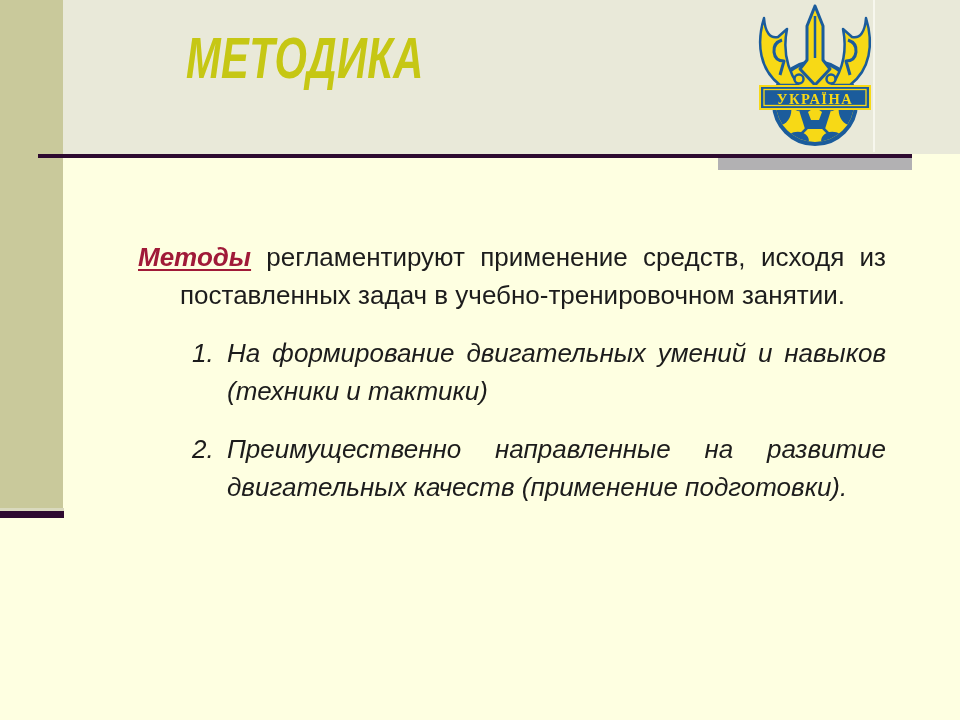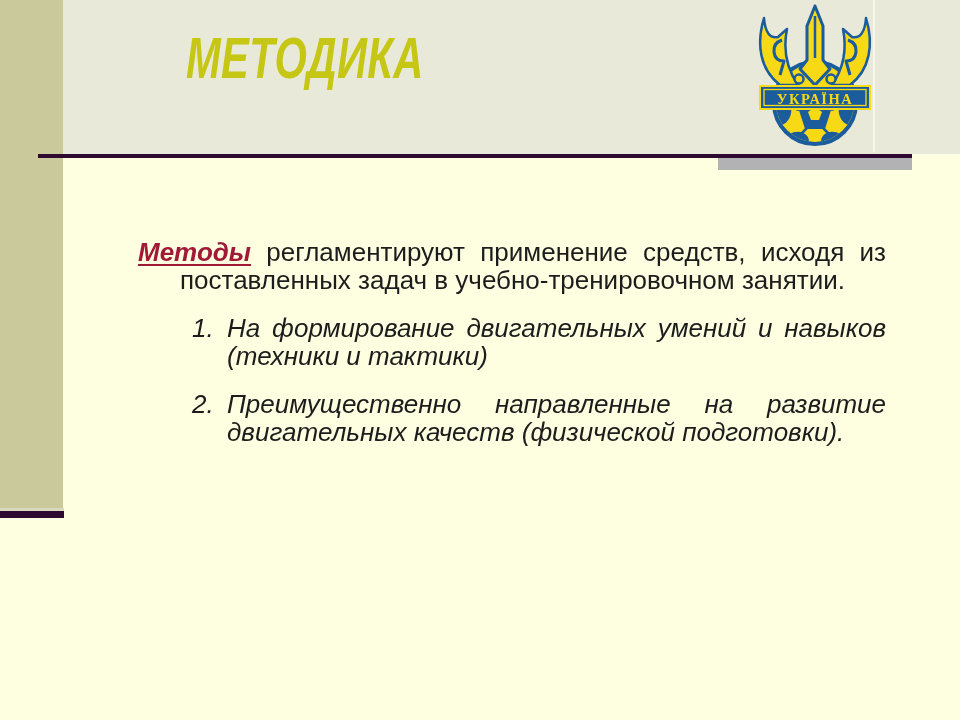--- a/index.html
+++ b/index.html
@@ -8,21 +8,21 @@
   .header-band{position:absolute;left:63px;top:0;width:897px;height:154px;background:#e9e9d9;}
   .sidebar{position:absolute;left:0;top:0;width:63px;height:508px;background:#c9c99b;}
   .sidebar-strip{position:absolute;left:0;top:508px;width:64px;height:3px;background:#d9d9bd;}
   .sidebar-bar{position:absolute;left:0;top:511px;width:64px;height:7px;background:#2e0a30;}
   .vline{position:absolute;left:873px;top:0;width:2px;height:152px;background:#f7f7ee;}
   .divider{position:absolute;left:38px;top:154px;width:874px;height:4px;background:#2e0a30;}
   .shadowbar{position:absolute;left:718px;top:158px;width:194px;height:12px;background:#b2b1b3;}
   .slide-title{position:absolute;left:186px;top:30px;font-size:57px;line-height:1;
          font-weight:bold;font-style:italic;color:#c6c714;letter-spacing:.5px;
          transform:scaleX(.73);transform-origin:0 0;white-space:nowrap;}
-  .content{position:absolute;left:180px;top:238px;width:706px;font-size:26px;line-height:28px;color:#1c1c1c;}
+  .content{position:absolute;left:180px;top:238px;width:706px;font-size:26px;line-height:38px;color:#1c1c1c;}
   .para{margin:0 0 10px 0;text-indent:-42px;text-align:justify;}
   .kw{font-weight:bold;font-style:italic;color:#a01a38;text-decoration:underline;
       text-decoration-thickness:2px;text-underline-offset:3px;}
   .item{position:relative;margin:20px 0 0 0;padding-left:47px;text-align:justify;font-style:italic;}
   .inum{position:absolute;left:12px;top:0;}
   .logo{position:absolute;left:752px;top:2px;width:122px;height:148px;}
 </style>
 </head>
 <body>
 
@@ -83,17 +83,17 @@
 
   <div class="content">
     <p class="para"><span class="kw">Методы</span><span> регламентируют применение средств, исходя из поставленных задач в учебно-тренировочном занятии.</span></p>
 
 
     <div class="item">
       <span class="inum">1.</span><span>На формирование двигательных умений и навыков (техники и тактики)</span>
     </div>
 
     <div class="item">
-      <span class="inum">2.</span><span>Преимущественно направленные на развитие двигательных качеств (физической подготовки).</span>
+      <span class="inum">2.</span><span>Преимущественно направленные на развитие двигательных качеств (применение подготовки).</span>
     </div>
   </div>
 
 </div>
 
 </body></html>

